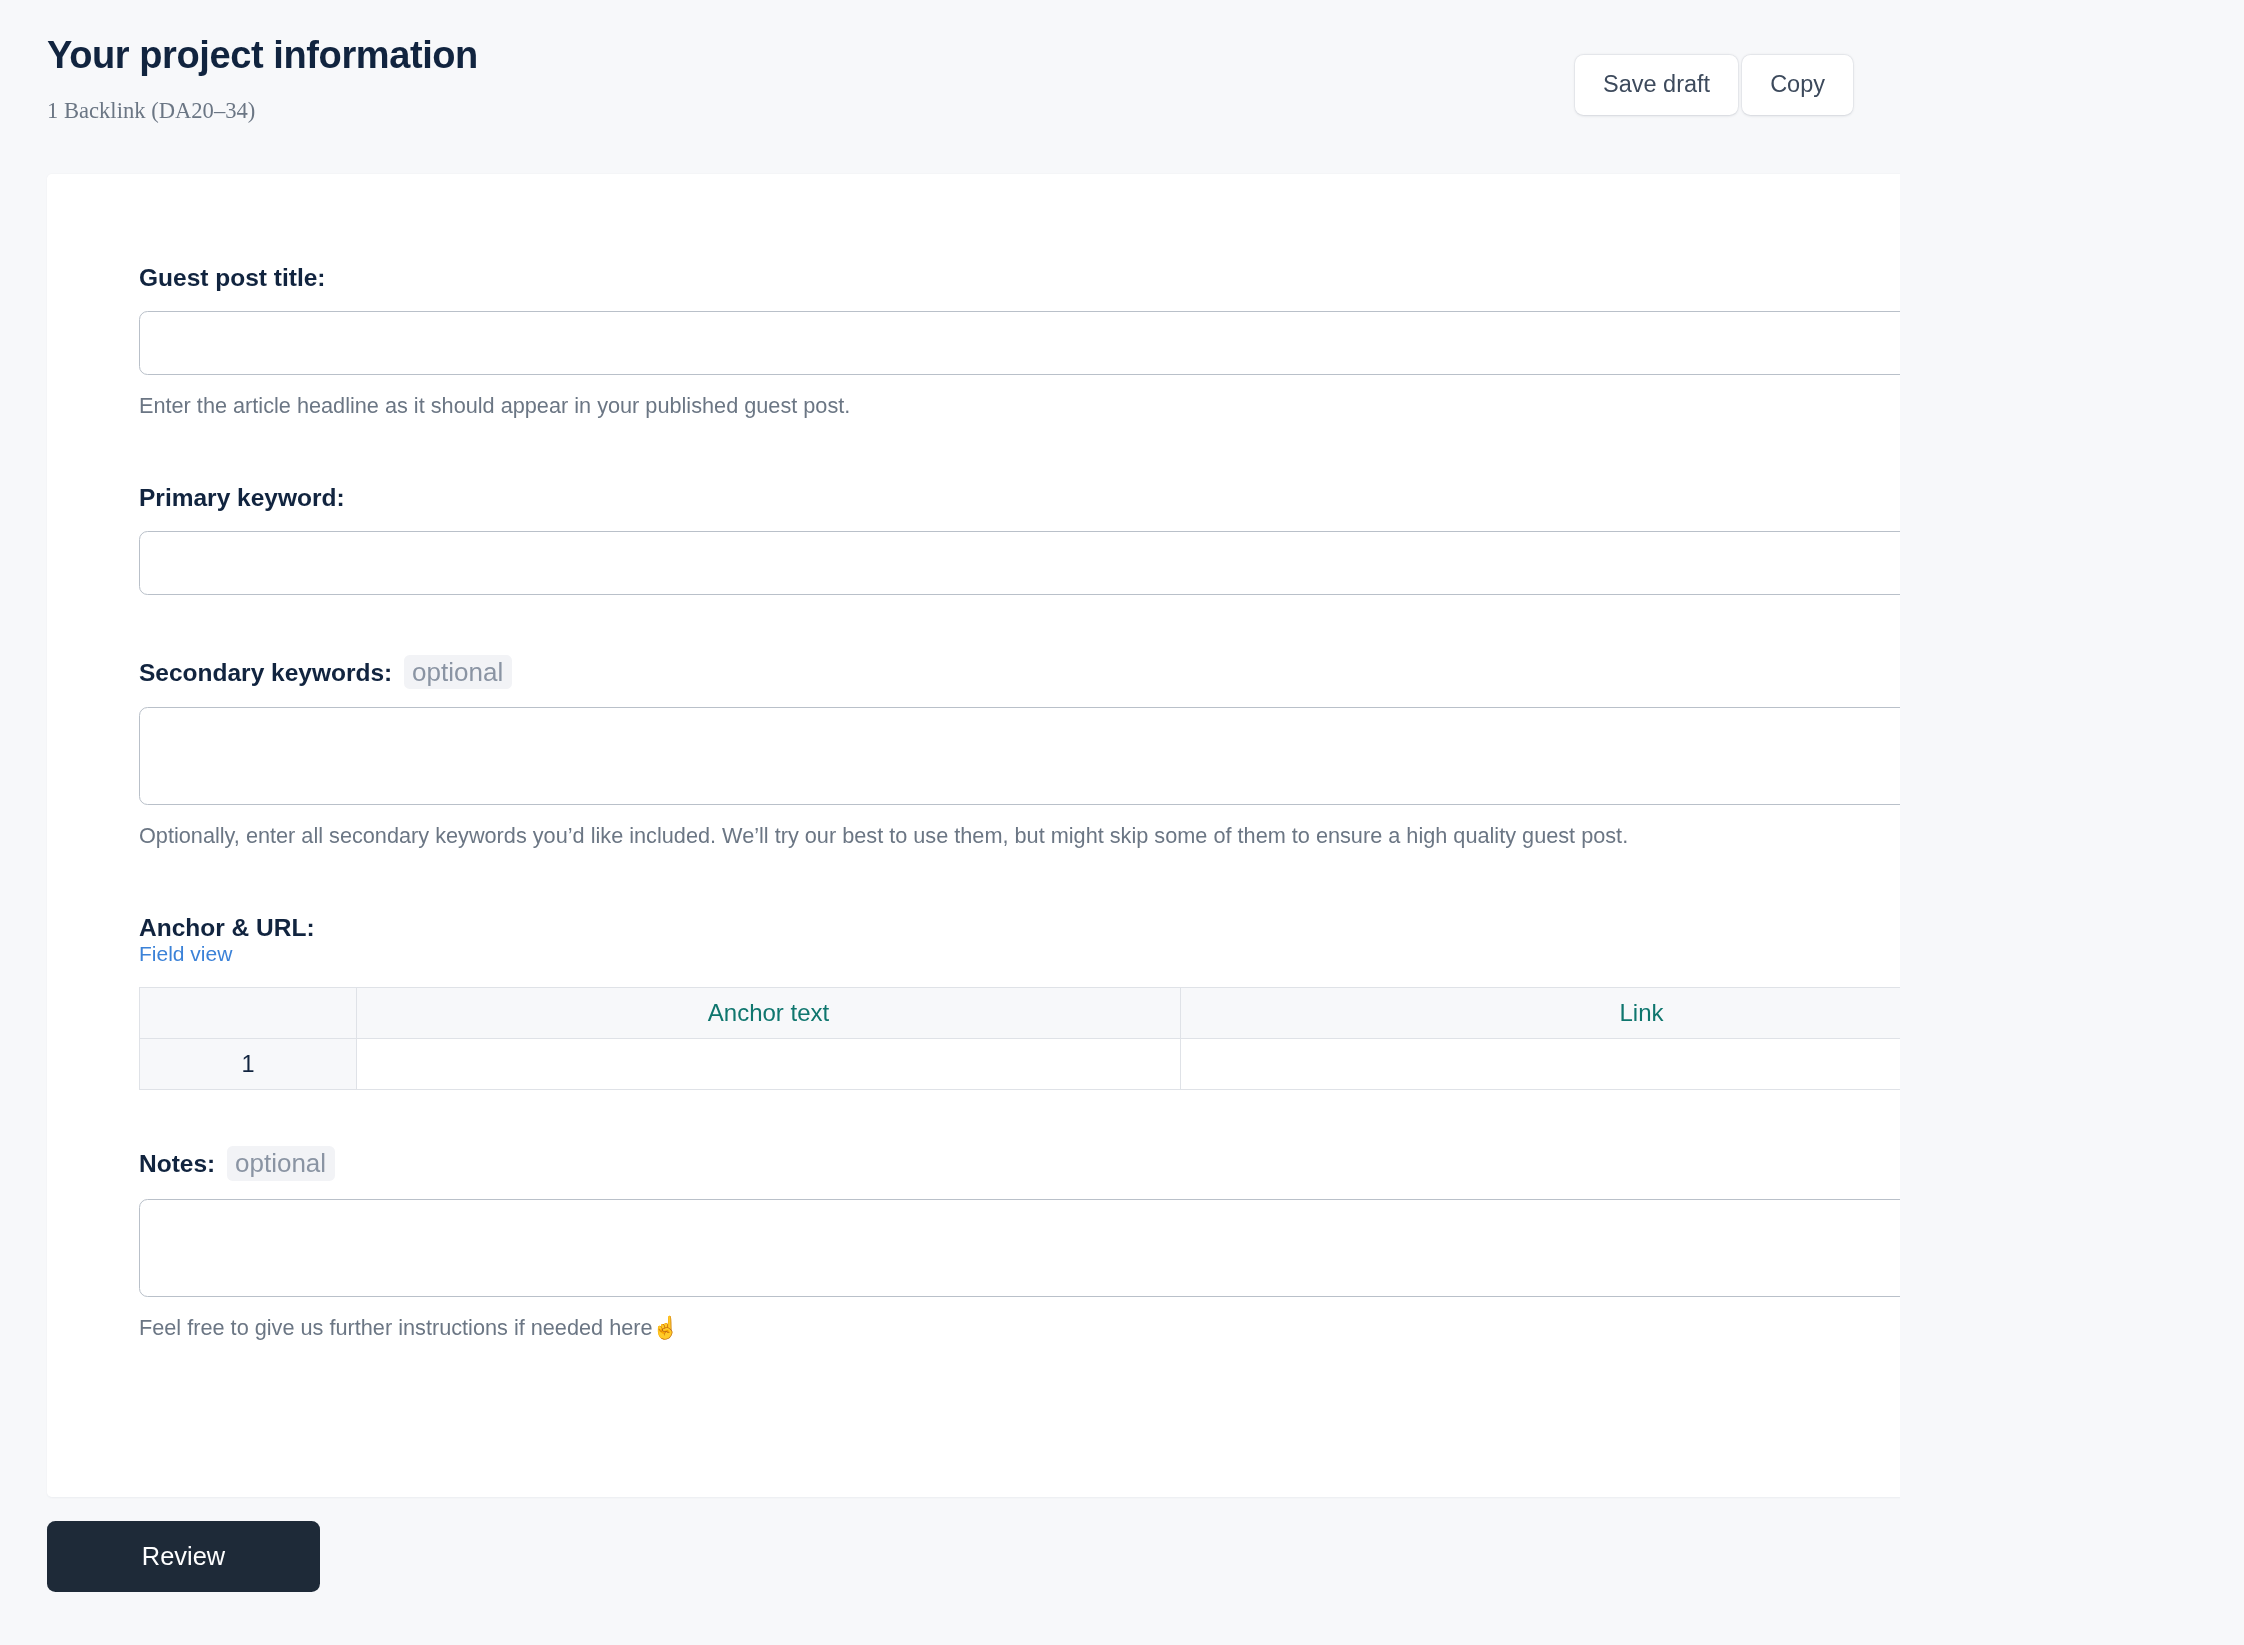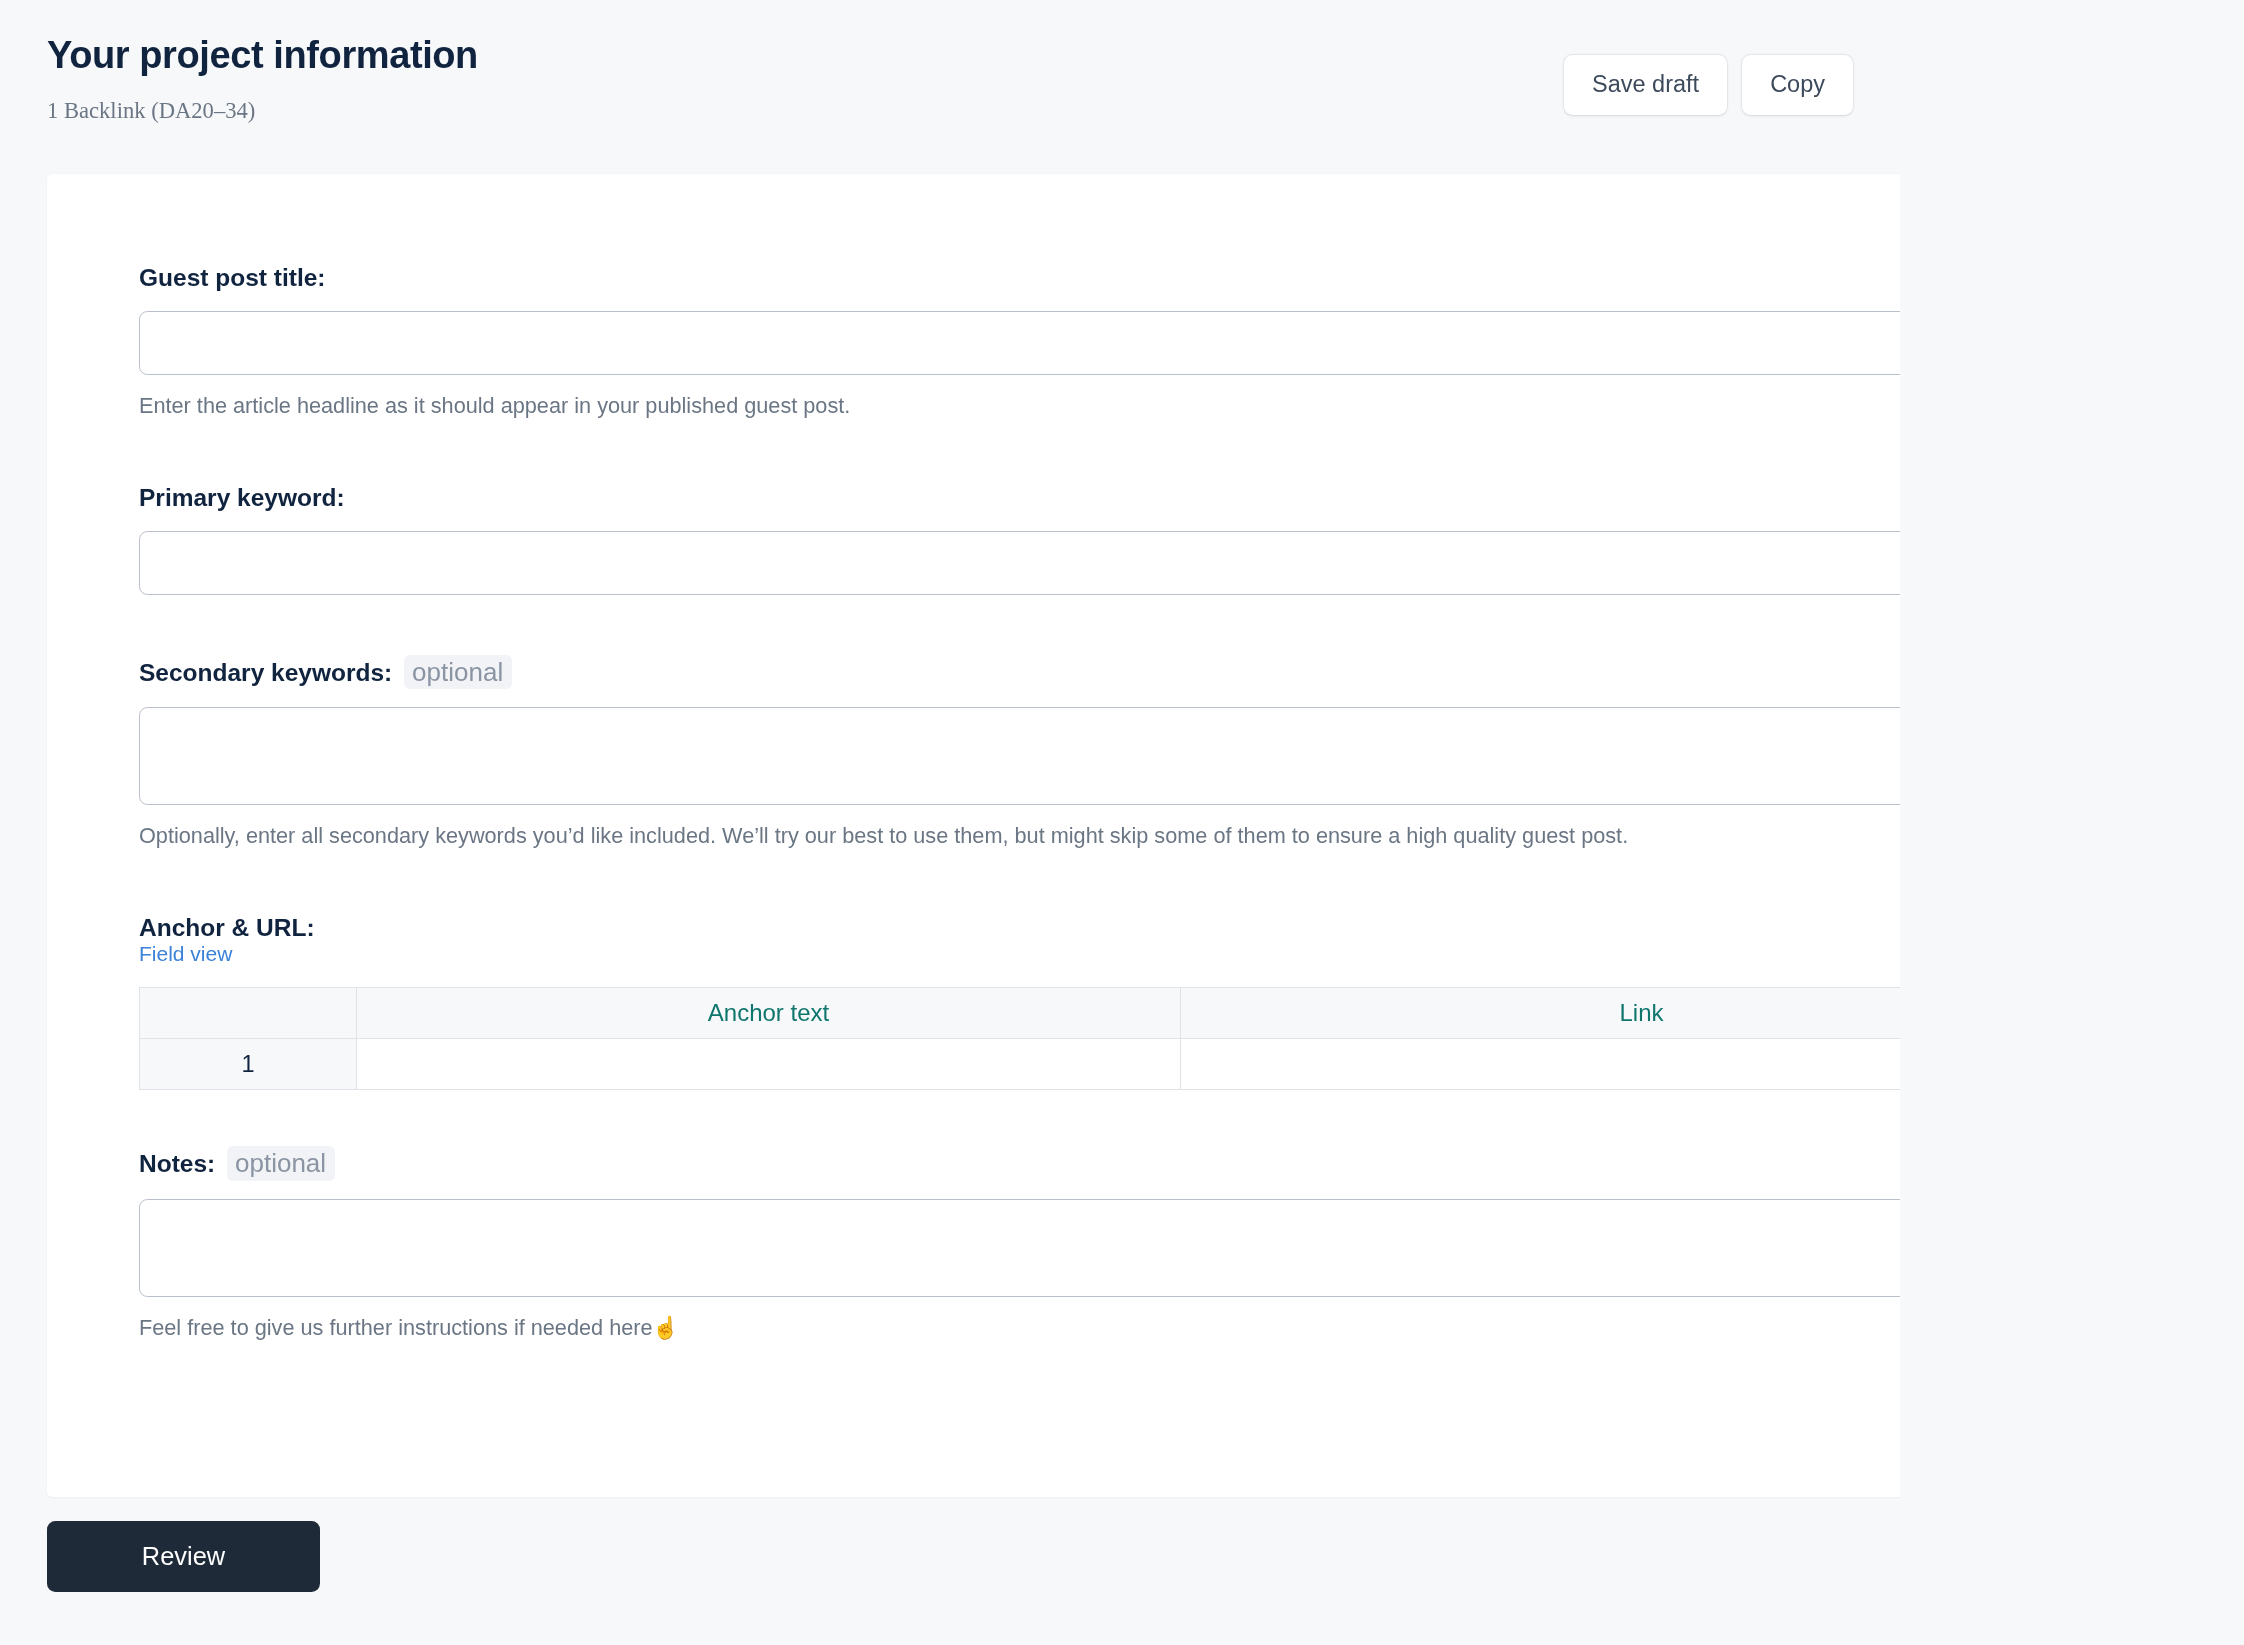--- a/index.html
+++ b/index.html
@@ -39,21 +39,21 @@
     color: #6b7684;
     margin-top: 19px;
     line-height: 1.2;
     font-family: Liberation Serif, serif;
   }
   .header-actions {
     position: absolute;
     top: 55px;
     right: 47px;
     display: flex;
-    gap: 15px;
+    gap: 4px;
   }
   .btn-light {
     background: #ffffff;
     border: none;
     border-radius: 8.5px;
     box-shadow: 0 0.9px 2.8px rgba(16,32,56,0.13), 0 0 0 0.9px rgba(16,32,56,0.035);
     color: #3d4a5c;
     font-family: "Liberation Sans", sans-serif;
     font-size: 23.5px;
     padding: 18px 28px;

